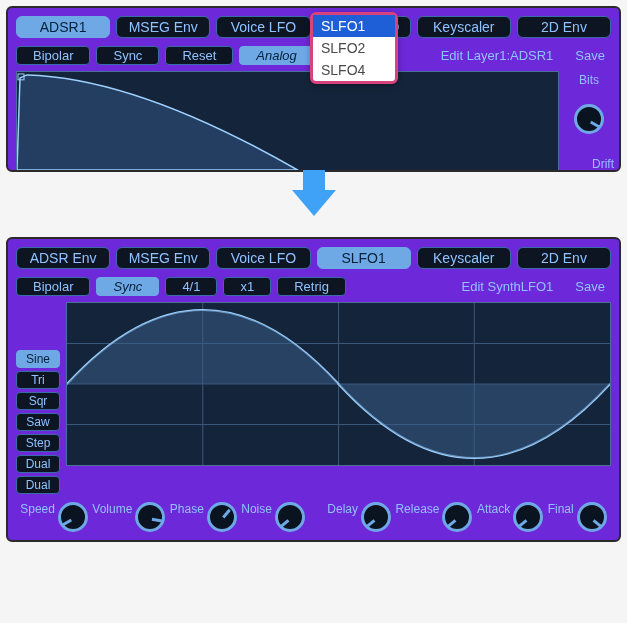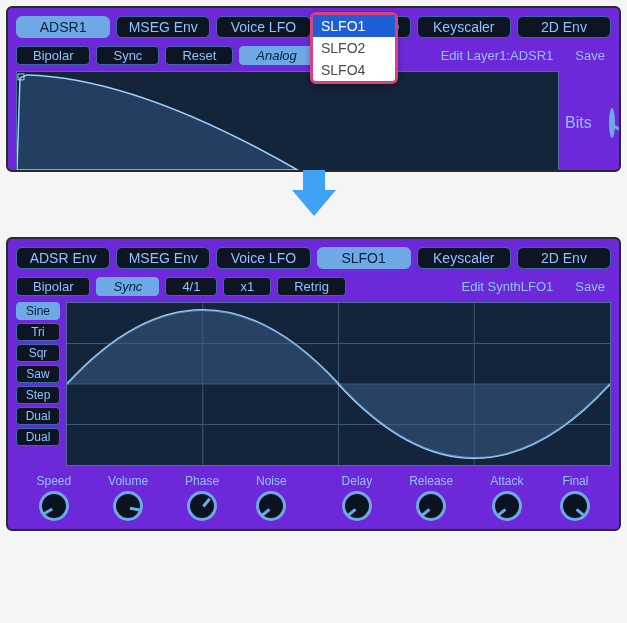--- a/index.html
+++ b/index.html
@@ -90,54 +90,55 @@
     font-size: 12px;
     width: 44px;
     text-align: center;
     cursor: pointer;
     background: #0d1522;
   }
   .wave-btn.active {
     background: #6ea9e6;
     color: #05203a;
     border-color: #6ea9e6;
+    margin-top: 48px;
   }
   .graph {
     flex: 1;
     border: 1px solid #4c6e9a;
     background: #14243a;
     position: relative;
     height: 164px;
   }
   .graph-top {
     border: 1px solid #4c6e9a;
     background: #14243a;
     position: relative;
     height: 100px;
     margin: 2px;
   }
   .side-knob-col {
     display: flex;
-    flex-direction: row;
+    flex-direction: column;
     align-items: center;
     gap: 17px;
     width: 48px;
     padding-top: 4px;
     color: #8fc2ff;
-    font-size: 16px;
+    font-size: 12px;
   }
   .knob-row {
     display: flex;
     justify-content: space-around;
     padding: 6px 4px 2px 4px;
   }
   .knob-item {
     display: flex;
-    flex-direction: column;
-    align-items: center;
+    flex-direction: row;
+    align-items: flex-start;
     gap: 3px;
     color: #8fc2ff;
     font-size: 12px;
   }
   .knob {
     width: 30px;
     height: 30px;
     border: 3px solid #6ea9e6;
     border-radius: 50%;
     background: #0a1320;

